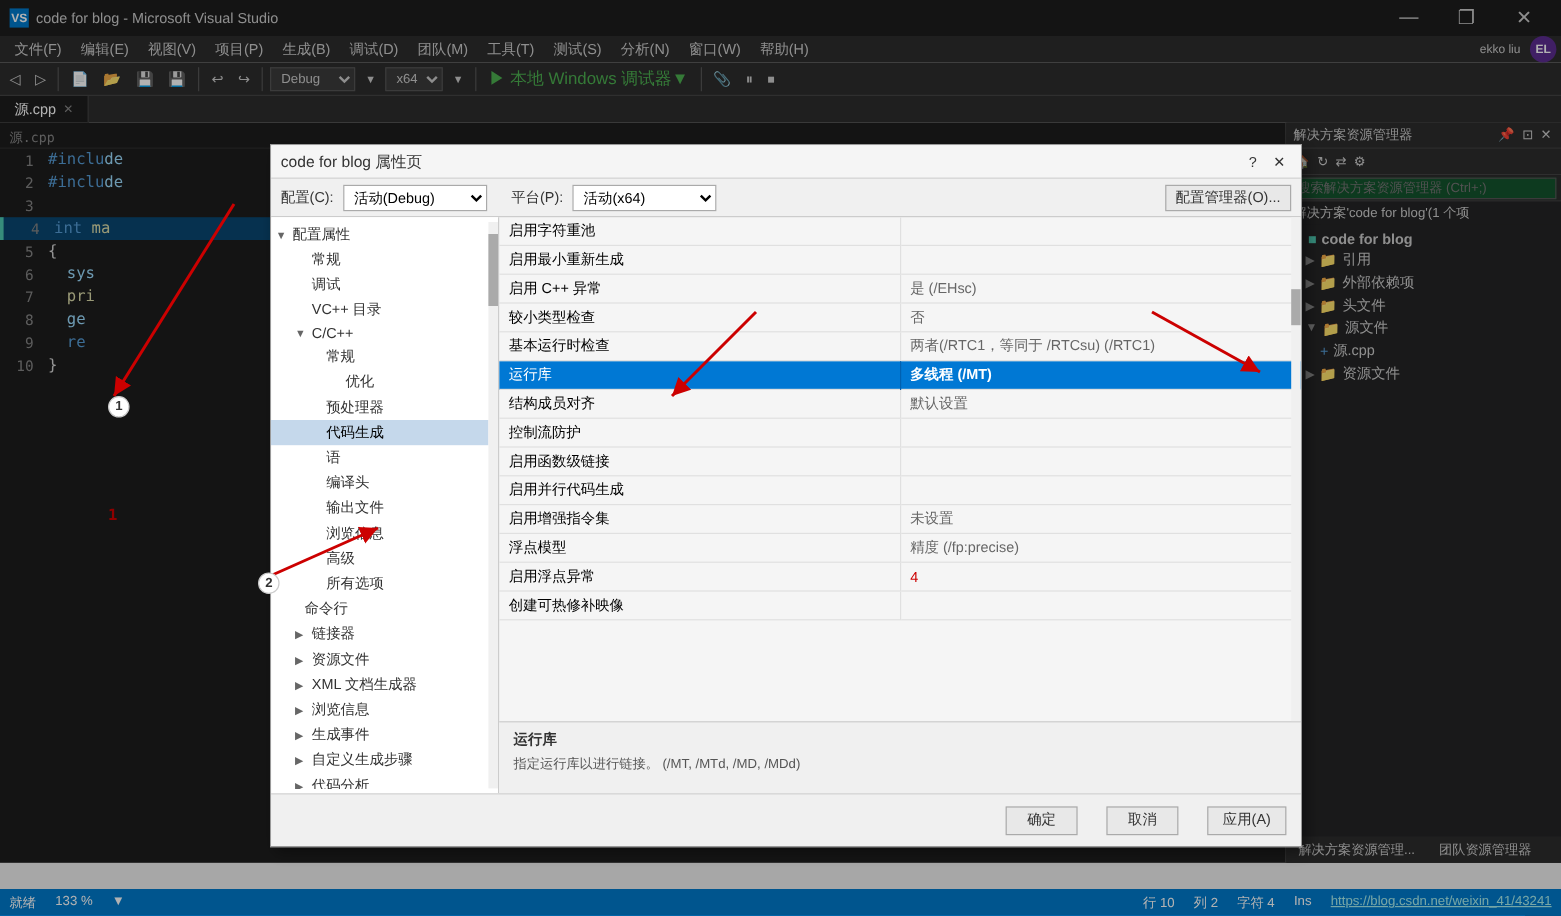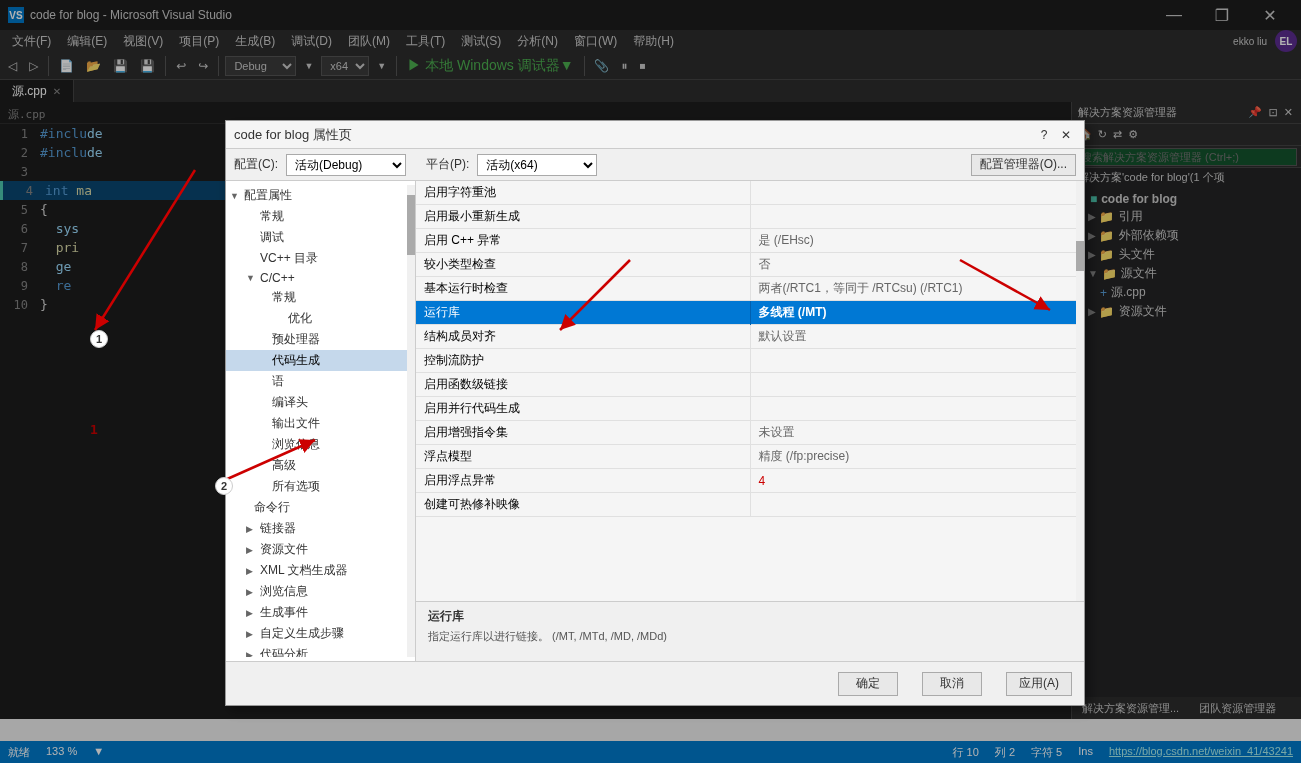--- a/index.html
+++ b/index.html
@@ -295,21 +295,21 @@
 
 <div class="status-bar" style="position:fixed;bottom:0;left:0;width:1301px;">
   <div class="status-left">
     <span>就绪</span>
     <span>133 %</span>
     <span>▼</span>
   </div>
   <div class="status-right">
     <span>行 10</span>
     <span>列 2</span>
-    <span>字符 5</span>
+    <span>字符 4</span>
     <span>Ins</span>
     <span style="color:#aee;text-decoration:underline;cursor:pointer;">https://blog.csdn.net/weixin_41/43241</span>
   </div>
 </div>
 
 <div class="overlay">
   <div class="dialog">
 
     <div class="dialog-titlebar">
       <span class="dialog-title">code for blog 属性页</span>

